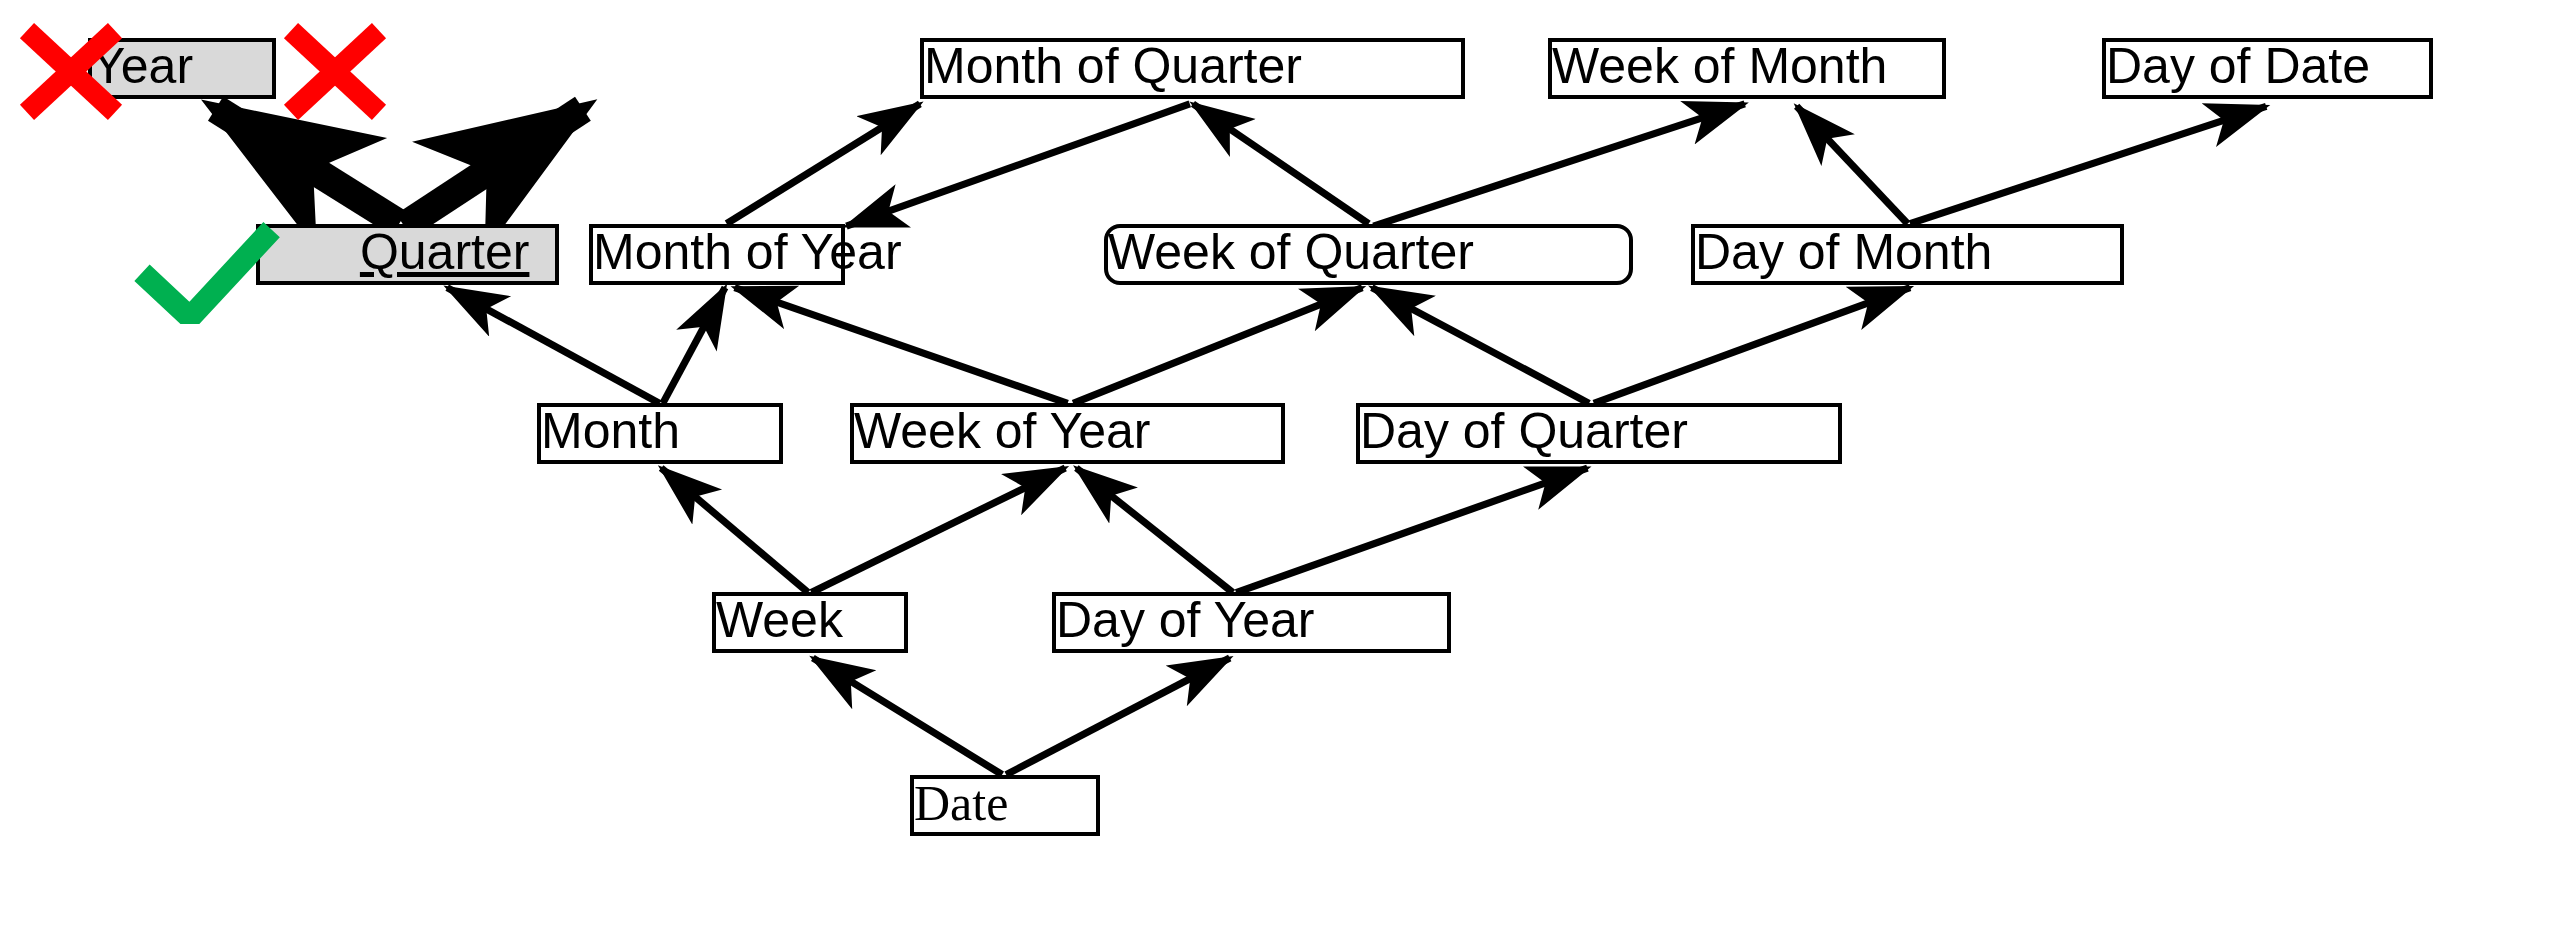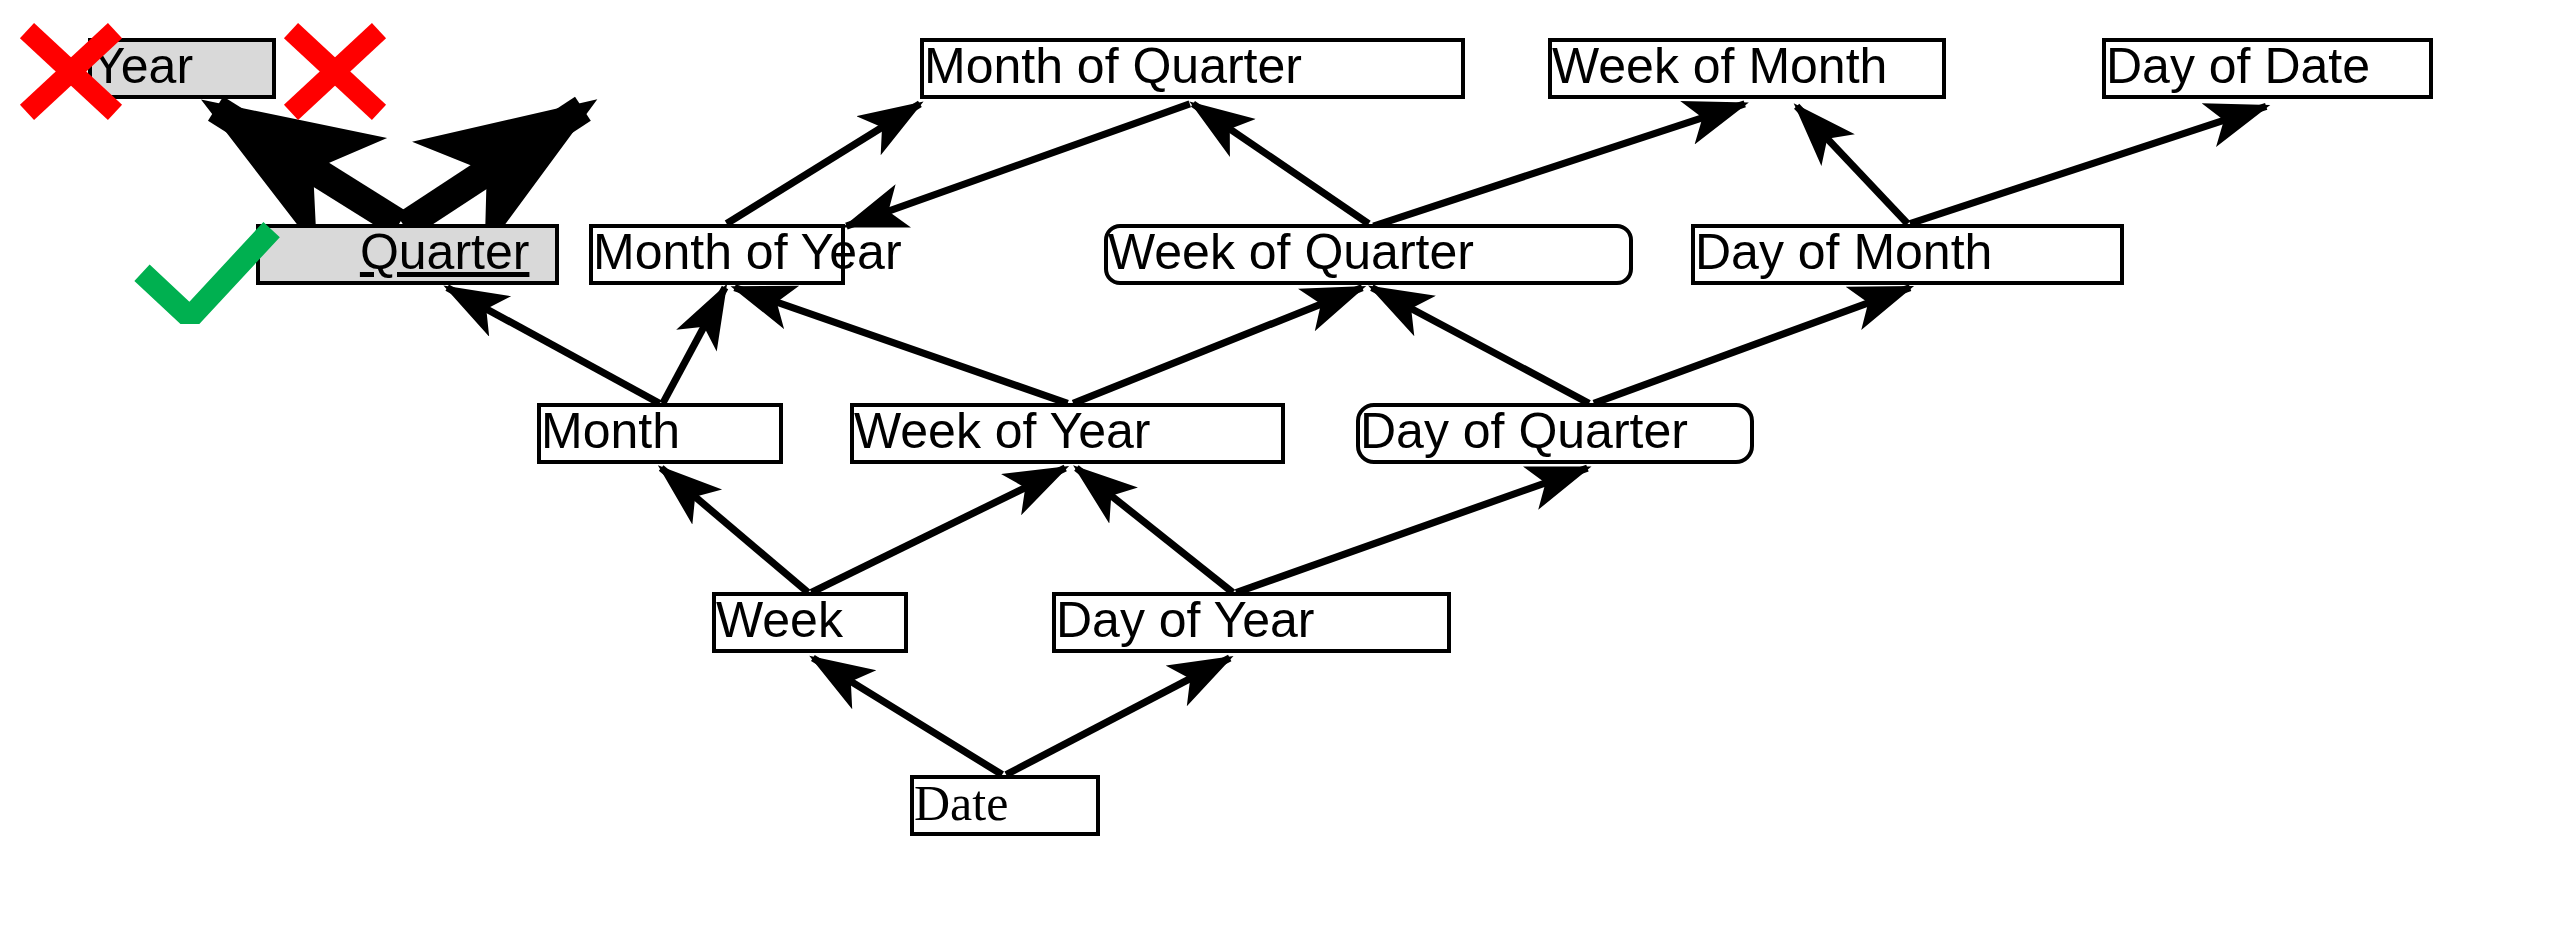--- a/index.html
+++ b/index.html
@@ -136,21 +136,21 @@
   <div class="node" style="left:1691px; top:224px; width:433px; height:61px;">
     <span class="node-label">Day of Month</span>
   </div>
 
   <div class="node" style="left:537px; top:403px; width:246px; height:61px;">
     <span class="node-label">Month</span>
   </div>
   <div class="node" style="left:850px; top:403px; width:435px; height:61px;">
     <span class="node-label">Week of Year</span>
   </div>
-  <div class="node" style="left:1356px; top:403px; width:398px; height:61px;border-radius:18px;">
+  <div class="node" style="left:1356px; top:403px; width:486px; height:61px;">
     <span class="node-label">Day of Quarter</span>
   </div>
 
   <div class="node" style="left:712px; top:592px; width:196px; height:61px;">
     <span class="node-label">Week</span>
   </div>
   <div class="node" style="left:1052px; top:592px; width:399px; height:61px;">
     <span class="node-label">Day of Year</span>
   </div>
 

